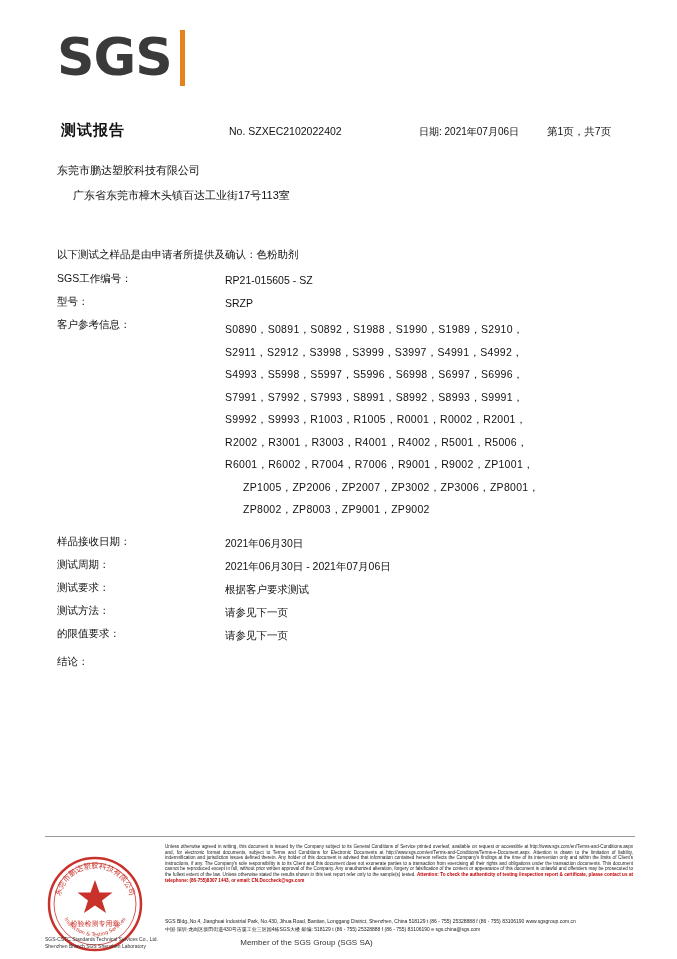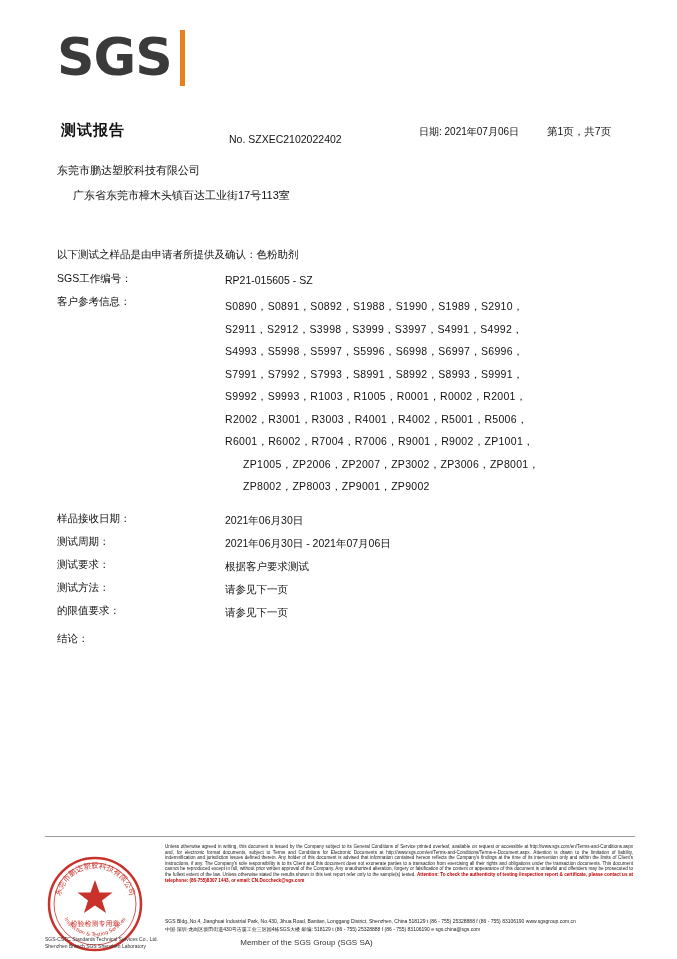--- a/index.html
+++ b/index.html
@@ -60,21 +60,21 @@
     position: absolute;
     left: 4px; top: 0;
     font-size: 15px;
     font-weight: bold;
     color: #111;
     letter-spacing: 1px;
   }
   .report-no {
     position: absolute;
     left: 172px;
-    top: 12px;
+    top: 4px;
     font-size: 10.5px;
     color: #111;
   }
   .report-date {
     position: absolute;
     left: 362px;
     top: 4px;
     font-size: 10px;
     color: #111;
   }
@@ -247,20 +247,24 @@
 
   <div class="sample-statement">以下测试之样品是由申请者所提供及确认：色粉助剂</div>
 
   <div class="fields">
 
     <div class="field-row">
       <div class="field-label">SGS工作编号：</div>
       <div class="field-value">RP21-015605 - SZ</div>
     </div>
 
+    <div class="field-row">
+      <div class="field-label">型号：</div>
+      <div class="field-value">SRZP</div>
+    </div>
 
     <div class="field-row" style="margin-bottom:14px;">
       <div class="field-label">客户参考信息：</div>
       <div class="field-value ref-lines">
         <div class="ref-line">S0890，S0891，S0892，S1988，S1990，S1989，S2910，</div>
         <div class="ref-line">S2911，S2912，S3998，S3999，S3997，S4991，S4992，</div>
         <div class="ref-line">S4993，S5998，S5997，S5996，S6998，S6997，S6996，</div>
         <div class="ref-line">S7991，S7992，S7993，S8991，S8992，S8993，S9991，</div>
         <div class="ref-line">S9992，S9993，R1003，R1005，R0001，R0002，R2001，</div>
         <div class="ref-line">R2002，R3001，R3003，R4001，R4002，R5001，R5006，</div>

